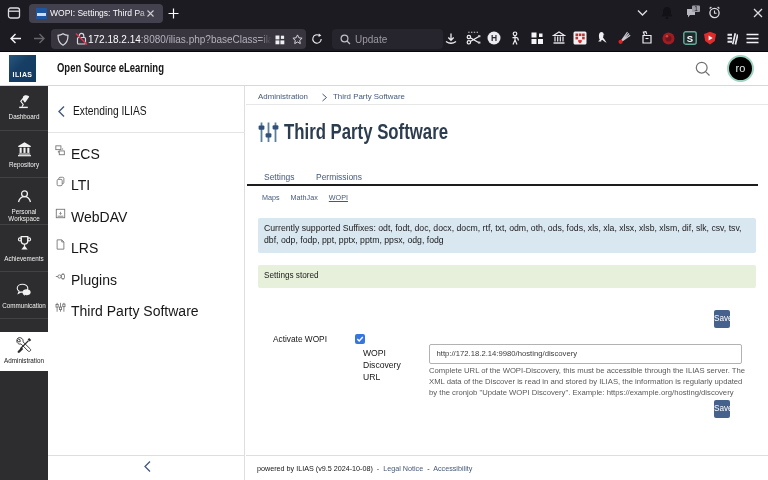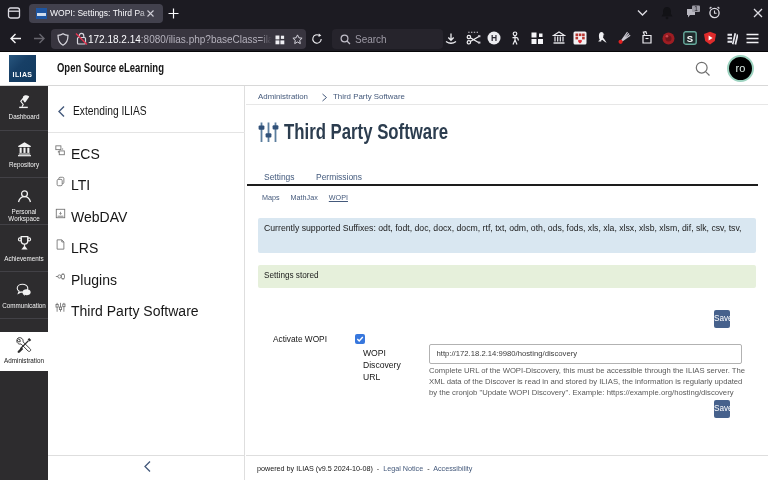--- a/index.html
+++ b/index.html
@@ -148,21 +148,21 @@
 
   <svg class="abs" style="left:310.5px;top:6.5px" width="12" height="12" viewBox="0 0 12 12">
       <path d="M10.2 6 A4.2 4.2 0 1 1 8 2.3" fill="none" stroke="#ededf1" stroke-width="1.1"></path>
       <path d="M7.8 0.4 L10.3 2.4 L7.6 3.9 Z" fill="#ededf1"></path>
     </svg>
   <div id="searchbox">
     <svg class="abs" style="left:8px;top:5px" width="11" height="11" viewBox="0 0 11 11">
         <circle cx="4.5" cy="4.5" r="3.4" fill="none" stroke="#c0bec8" stroke-width="1.2"></circle>
         <line x1="7" y1="7" x2="10" y2="10" stroke="#c0bec8" stroke-width="1.2"></line>
       </svg>
-    <div class="abs" style="left:23px;top:4.5px;">Search</div>
+    <div class="abs" style="left:23px;top:4.5px;">Update</div>
   </div>
 
   <svg class="abs" style="left:444px;top:6px" width="14" height="14" viewBox="0 0 14 14">
       <path d="M7 1.5 V8 M4.3 5.5 L7 8.3 L9.7 5.5" stroke="#ececf0" stroke-width="1.3" fill="none"></path>
       <path d="M2 9.5 Q7 13 12 9.5" stroke="#ececf0" stroke-width="1.3" fill="none"></path>
     </svg>
 
   <svg class="abs" style="left:466px;top:5px" width="15" height="15" viewBox="0 0 15 15">
       <path d="M2.2 1.2 H3.6 M5 1.2 H6.4 M7.8 1.2 H9.2 M10.6 1.2 H12" stroke="#cfced6" stroke-width="1.1"></path>
       <circle cx="2.9" cy="6" r="1.7" fill="none" stroke="#f0f0f3" stroke-width="1.2"></circle>
@@ -384,21 +384,21 @@
   <div id="h1">Third Party Software</div>
 
   <div class="tab" style="left:18px">Settings</div>
   <div class="tab" style="left:69.6px">Permissions</div>
   <div id="tabline"></div>
 
   <div class="subtab" style="left:16px">Maps</div>
   <div class="subtab" style="left:44.6px">MathJax</div>
   <div class="subtab" style="left:82.8px;text-decoration:underline">WOPI</div>
 
-  <div id="infobox"><span style="white-space:nowrap">Currently supported Suffixes: odt, fodt, doc, docx, docm, rtf, txt, odm, oth, ods, fods, xls, xla, xlsx, xlsb, xlsm, dif, slk, csv, tsv,</span><br></div>
+  <div id="infobox"><span style="white-space:nowrap">Currently supported Suffixes: odt, fodt, doc, docx, docm, rtf, txt, odm, oth, ods, fods, xls, xla, xlsx, xlsb, xlsm, dif, slk, csv, tsv,</span><br><span style="white-space:nowrap">dbf, odp, fodp, ppt, pptx, pptm, ppsx, odg, fodg</span></div>
 
   <div id="okbox">Settings stored</div>
 
   <div class="savebtn" id="save1">Save</div>
 
   <div id="lblactivate">Activate WOPI</div>
   <div id="chk">
       <svg width="10" height="10" viewBox="0 0 10 10">
         <path d="M2.3 5 L4.2 7 L7.8 3" stroke="#fff" stroke-width="1.4" fill="none"></path>
       </svg>

